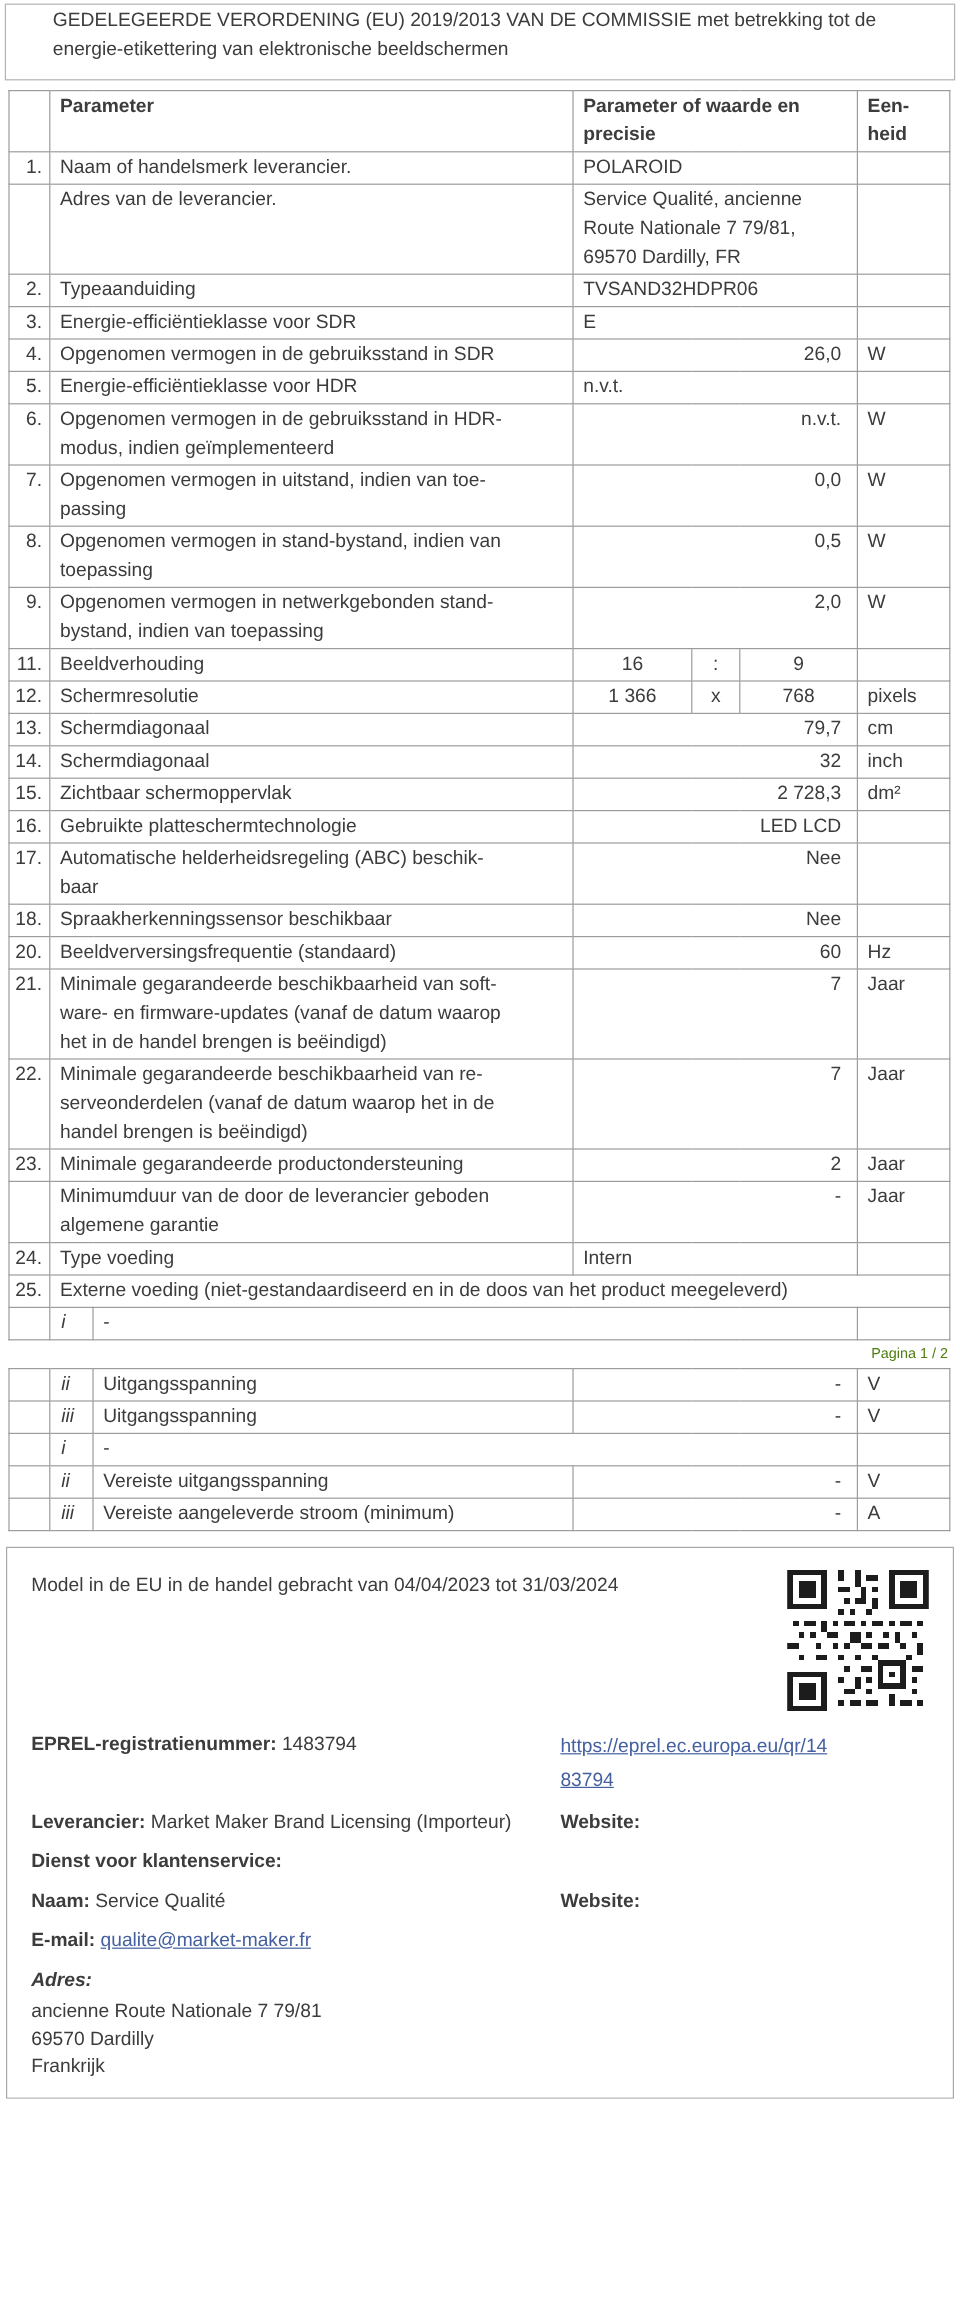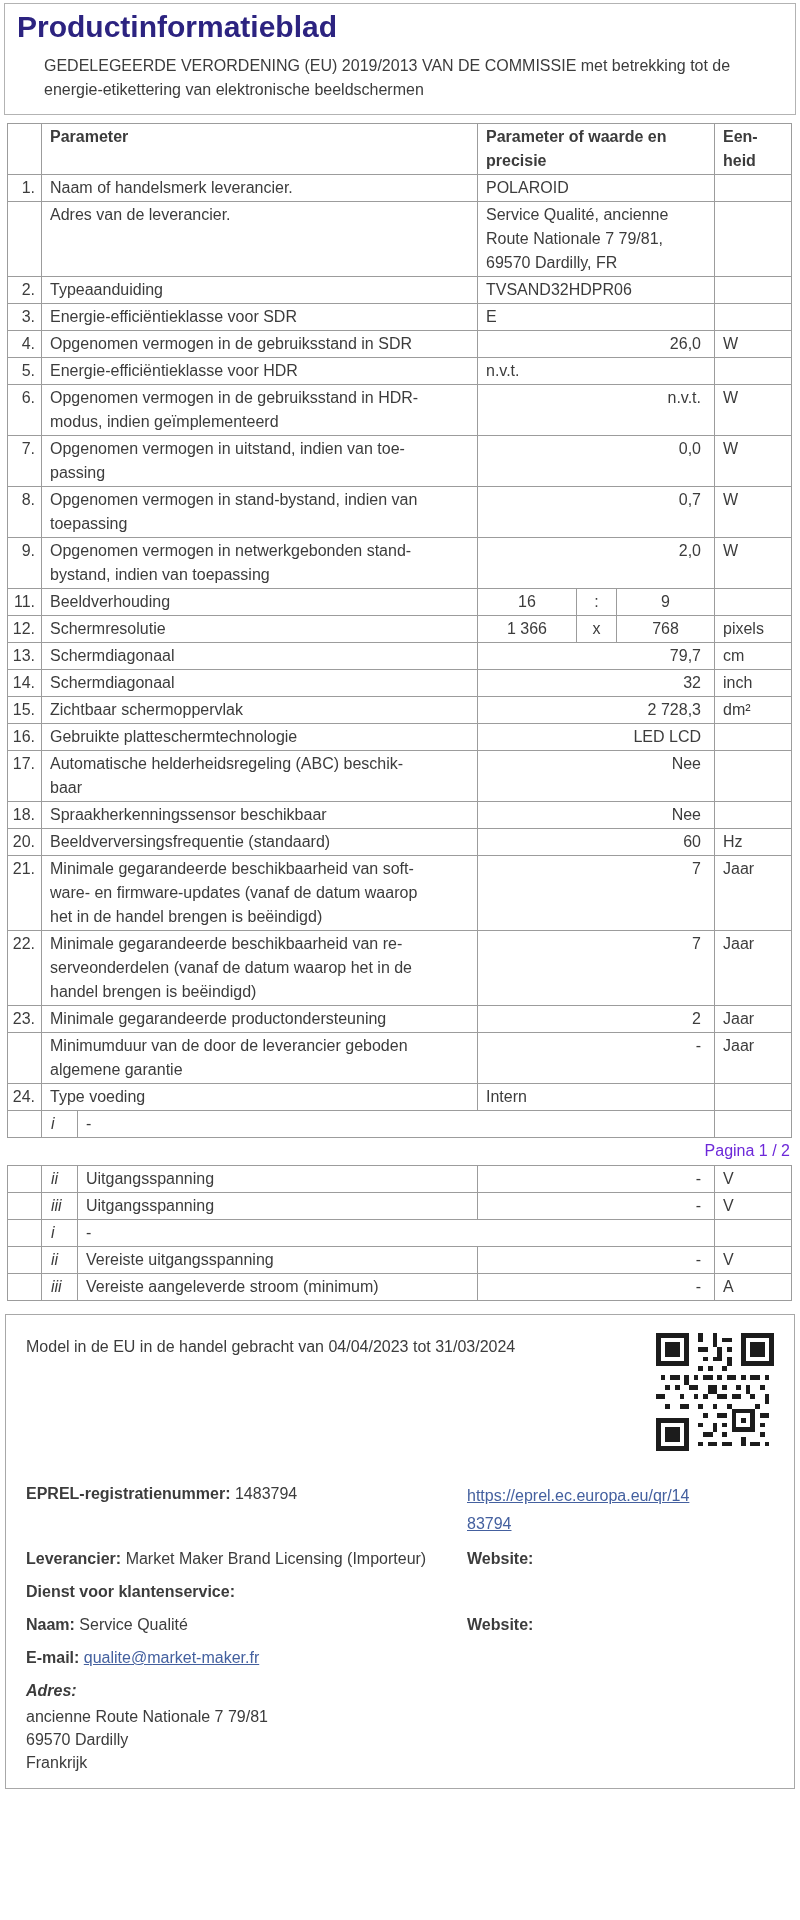--- a/index.html
+++ b/index.html
@@ -13,42 +13,41 @@
 
   
   .doc-table{border-collapse:collapse;table-layout:fixed;width:785px;margin-left:7px;}
   .doc-table td{border:1px solid #9c9c9c;font-size:16px;line-height:24px;padding:1px 8px;vertical-align:top;overflow:hidden;}
   .hdr{font-weight:bold;}
   .c-num{text-align:right;padding:1px 6px 1px 2px !important;}
   .c-roman{font-style:italic;padding-left:9px !important;}
   .t-r{text-align:right;padding-right:13px !important;}
   .t-c{text-align:center;}
 
-  .page-indicator{font-size:16px;color:#6d28d9;text-align:right;margin:4px 10px 5px 0;}
+  .page-indicator{font-size:12px;color:#4d7c0f;text-align:right;margin:4px 10px 5px 0;}
 
   
   .footer-box{border:1px solid #a8a8a8;margin:13px 5px 0 5px;padding:16px 20px 14px 20px;font-size:16px;line-height:24px;}
   .f-top{display:flex;justify-content:space-between;align-items:flex-start;}
   .model-line{padding-top:4px;max-width:620px;}
   .qr{flex:0 0 auto;margin:2px 0 0 0;}
   .f-row{display:flex;margin-top:9px;}
-  .f-row.first{margin-top:31px;}
+  .f-row.first{margin-top:16px;}
   .f-left{flex:1;padding-right:10px;}
   .f-right{width:307px;}
   .bold{font-weight:bold;}
   .link{color:#44609f;text-decoration:underline;cursor:pointer;}
   .url{display:inline-block;max-width:230px;word-break:break-all;line-height:28px;}
   .adres-label{margin-top:9px;font-style:italic;}
   .adres-lines{line-height:23px;margin-top:2px;}
 </style>
 </head>
 <body>
 
 <div class="title-box">
-  <div class="doc-title">Productinformatieblad</div>
   <div class="doc-subtitle pre">GEDELEGEERDE VERORDENING (EU) 2019/2013 VAN DE COMMISSIE met betrekking tot de
 energie-etikettering van elektronische beeldschermen</div>
 </div>
 
 <table class="doc-table">
   <colgroup>
       <col style="width:34px">
       <col style="width:36px">
       <col style="width:400px">
       <col style="width:99px">
@@ -115,21 +114,21 @@
         <td class="c-num">7.</td>
         <td colspan="2" class="pre">Opgenomen vermogen in uitstand, indien van toe-
 passing</td>
         <td colspan="3" class="t-r">0,0</td>
         <td>W</td>
       </tr>
   <tr>
         <td class="c-num">8.</td>
         <td colspan="2" class="pre">Opgenomen vermogen in stand-bystand, indien van
 toepassing</td>
-        <td colspan="3" class="t-r">0,7</td>
+        <td colspan="3" class="t-r">0,5</td>
         <td>W</td>
       </tr>
   <tr>
         <td class="c-num">9.</td>
         <td colspan="2" class="pre">Opgenomen vermogen in netwerkgebonden stand-
 bystand, indien van toepassing</td>
         <td colspan="3" class="t-r">2,0</td>
         <td>W</td>
       </tr>
   <tr>
@@ -218,20 +217,24 @@
         <td colspan="2" class="pre">Minimumduur van de door de leverancier geboden
 algemene garantie</td>
         <td colspan="3" class="t-r">-</td>
         <td>Jaar</td>
       </tr>
   <tr>
         <td class="c-num">24.</td>
         <td colspan="2" class="pre">Type voeding</td>
         <td colspan="3">Intern</td>
         <td></td>
+      </tr>
+  <tr>
+        <td class="c-num">25.</td>
+        <td colspan="6" class="pre">Externe voeding (niet-gestandaardiseerd en in de doos van het product meegeleverd)</td>
       </tr>
   <tr>
         <td class="c-num"></td>
         <td class="c-roman">i</td>
         <td colspan="4">-</td>
         <td></td>
       </tr>
   </tbody>
 </table>
 

